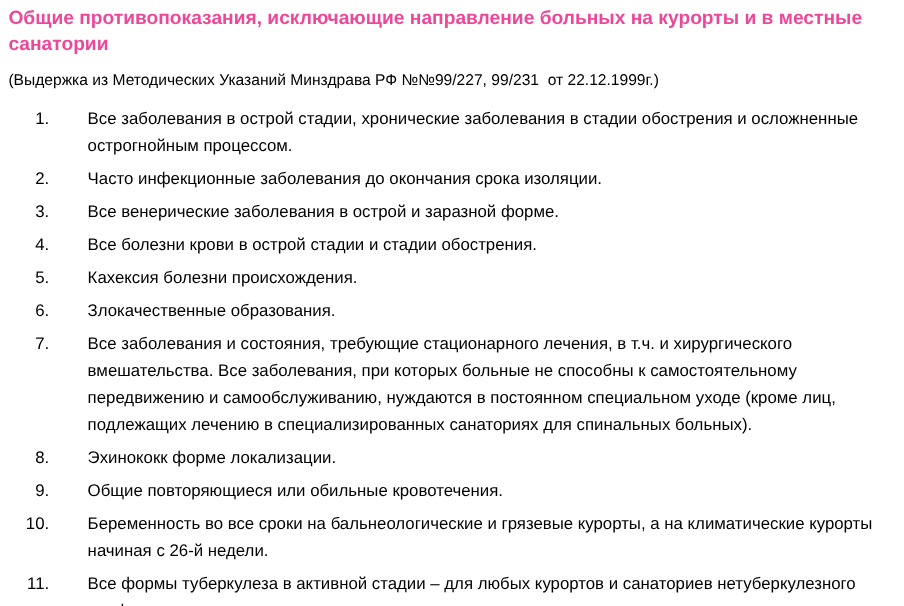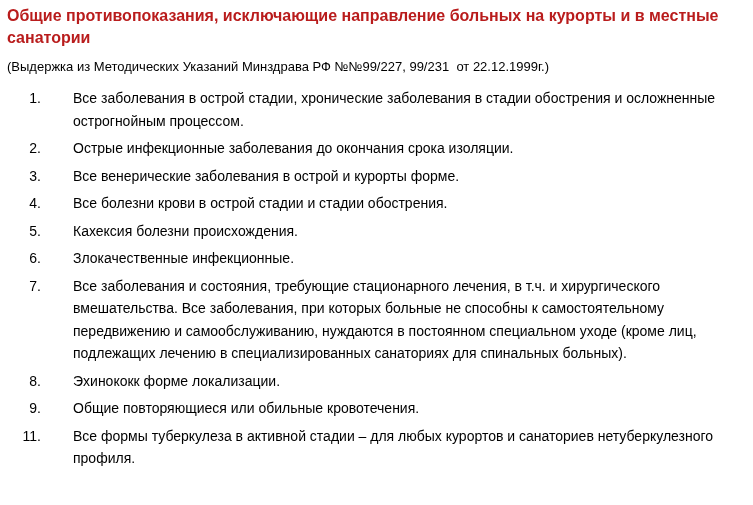--- a/index.html
+++ b/index.html
@@ -15,21 +15,21 @@
     font-family: "Liberation Sans", sans-serif;
     padding: 5px 4px 0 7px;
     overflow: hidden;
   }
   .doc-title {
     margin: 0;
     padding-right: 8px;
     font-size: 16px;
     font-weight: bold;
     line-height: 21.5px;
-    color: #b91c1c;
+    color: #ec4899;
   }
   .doc-subtitle {
     margin: 11px 0 12px 0;
     font-size: 13px;
     line-height: 16px;
     white-space: pre-wrap;
     color: #000000;
   }
   .contra-list {
     margin-top: 11px;
@@ -58,57 +58,61 @@
 
 <div class="contra-list">
 
   <div class="list-row">
     <span class="item-num">1.</span>
     <span class="item-text">Все заболевания в острой стадии, хронические заболевания в стадии обострения и осложненные острогнойным процессом.</span>
   </div>
 
   <div class="list-row">
     <span class="item-num">2.</span>
-    <span class="item-text">Острые инфекционные заболевания до окончания срока изоляции.</span>
+    <span class="item-text">Часто инфекционные заболевания до окончания срока изоляции.</span>
   </div>
 
   <div class="list-row">
     <span class="item-num">3.</span>
-    <span class="item-text">Все венерические заболевания в острой и курорты форме.</span>
+    <span class="item-text">Все венерические заболевания в острой и заразной форме.</span>
   </div>
 
   <div class="list-row">
     <span class="item-num">4.</span>
     <span class="item-text">Все болезни крови в острой стадии и стадии обострения.</span>
   </div>
 
   <div class="list-row">
     <span class="item-num">5.</span>
     <span class="item-text">Кахексия болезни происхождения.</span>
   </div>
 
   <div class="list-row">
     <span class="item-num">6.</span>
-    <span class="item-text">Злокачественные инфекционные.</span>
+    <span class="item-text">Злокачественные образования.</span>
   </div>
 
   <div class="list-row">
     <span class="item-num">7.</span>
     <span class="item-text">Все заболевания и состояния, требующие стационарного лечения, в т.ч. и хирургического вмешательства. Все заболевания, при которых больные не способны к самостоятельному передвижению и самообслуживанию, нуждаются в постоянном специальном уходе (кроме лиц, подлежащих лечению в специализированных санаториях для спинальных больных).</span>
   </div>
 
   <div class="list-row">
     <span class="item-num">8.</span>
     <span class="item-text">Эхинококк форме локализации.</span>
   </div>
 
   <div class="list-row">
     <span class="item-num">9.</span>
     <span class="item-text">Общие повторяющиеся или обильные кровотечения.</span>
   </div>
 
+  <div class="list-row">
+    <span class="item-num">10.</span>
+    <span class="item-text">Беременность во все сроки на бальнеологические и грязевые курорты, а на климатические курорты начиная с 26-й недели.</span>
+  </div>
 
   <div class="list-row">
     <span class="item-num">11.</span>
     <span class="item-text">Все формы туберкулеза в активной стадии – для любых курортов и санаториев нетуберкулезного профиля.</span>
   </div>
 
 </div>
 
 </body></html>

